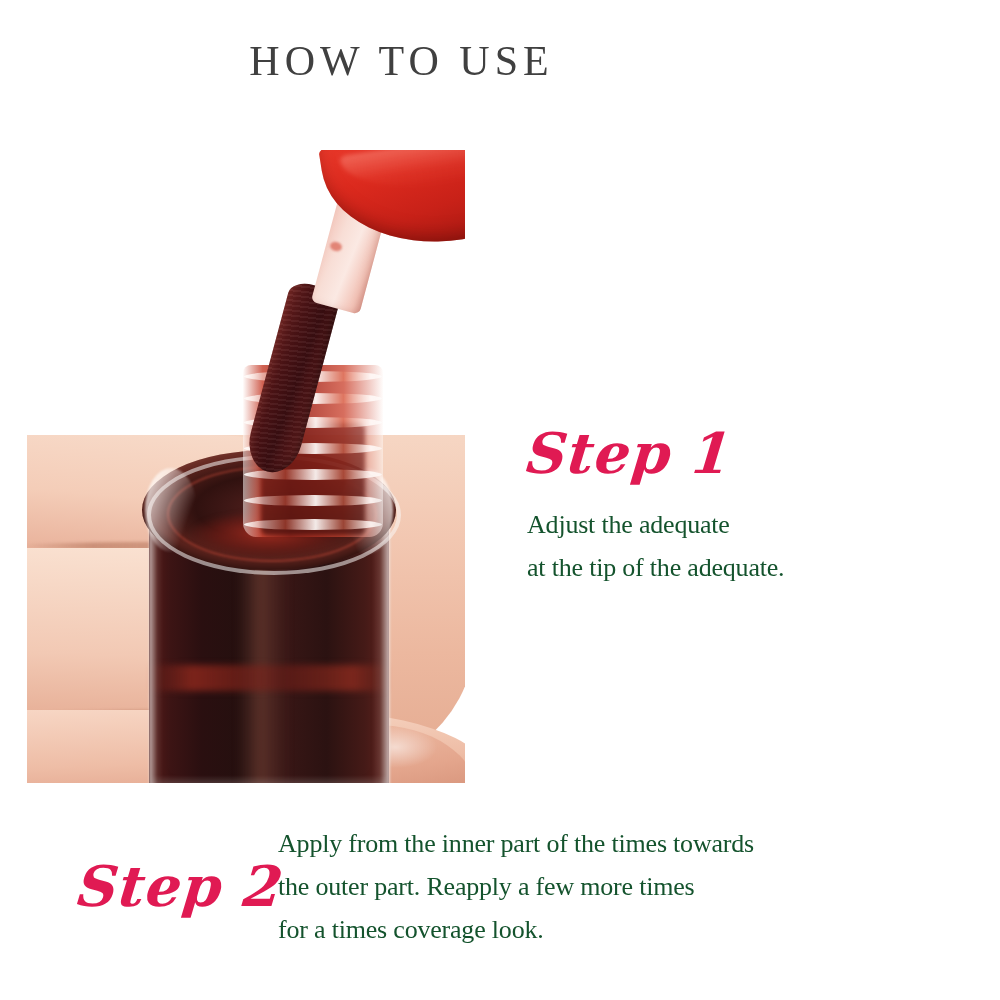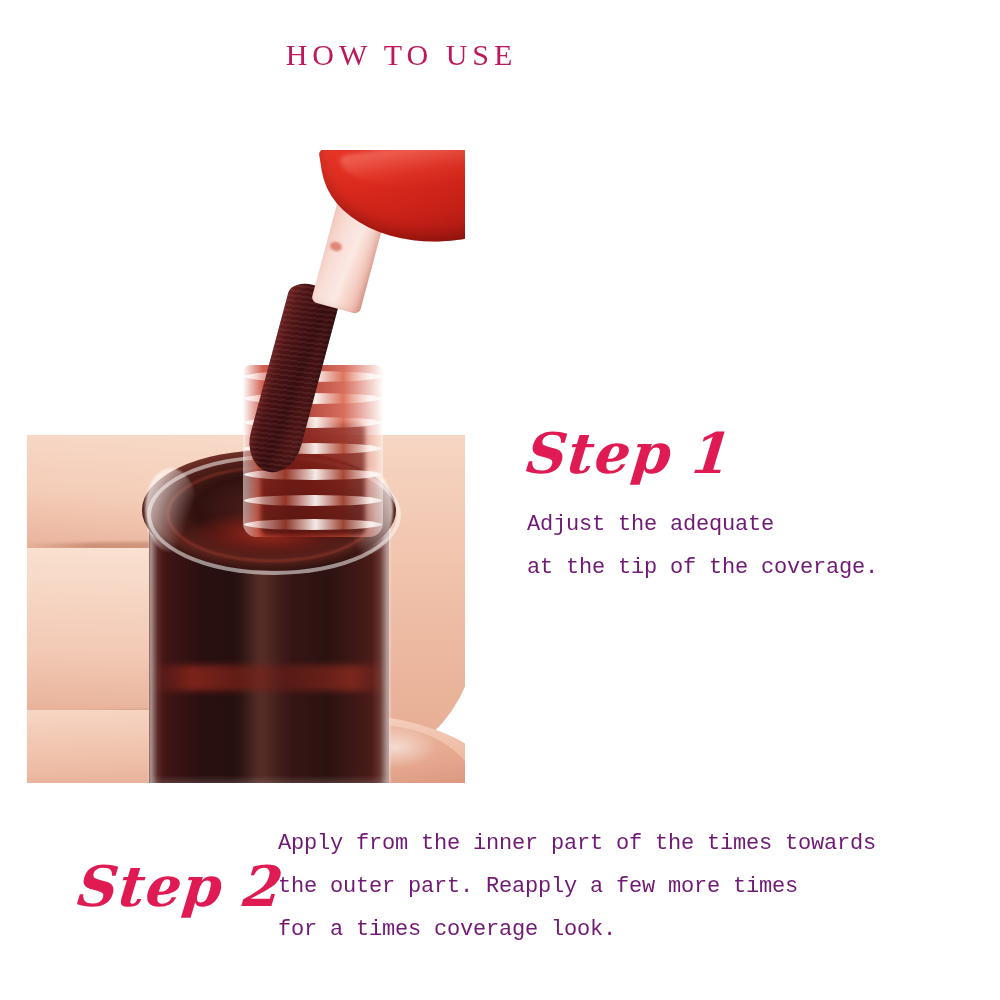--- a/index.html
+++ b/index.html
@@ -15,23 +15,23 @@
     position:absolute;left:0;top:0;width:1000px;height:1000px;
     background:#ffffff;
   }
 
   
   .title{
     position:absolute;
     left:0;top:40px;width:803px;
     text-align:center;
     font-family:"Liberation Serif", "DejaVu Serif", serif;
-    font-size:30px;
+    font-size:42px;
     letter-spacing:5px;
-    color:#be185d;
+    color:#404040;
     font-weight:400;
     line-height:1;
     white-space:nowrap;
   }
 
   
   .photo{
     position:absolute;
     left:27px; top:150px;
     width:438px; height:633px;
@@ -324,24 +324,24 @@
     font-weight:700;
     color:#e01a53;
     font-size:56px;
     line-height:1;
     letter-spacing:1px;
     transform:skewX(-6deg);
     display:inline-block;
     white-space:nowrap;
   }
   .step-body{
-    font-family:Liberation Mono, monospace;
-    font-size:22px;
+    font-family:Liberation Serif, serif;
+    font-size:26px;
     line-height:43px;
-    color:#701a75;
+    color:#14532d;
     letter-spacing:-0.2px;
   }
   .step1 .step-body{
     margin-top:22px;
   }
   .step-body div{white-space:nowrap;}
 
   
   .step2{
     position:absolute;
@@ -411,21 +411,21 @@
       <div class="cap"></div>
       <div class="cap-sheen"></div>
 
     </div>
   </div>
 
   <div class="step1">
     <div class="step-label">Step 1</div>
     <div class="step-body">
       <div>Adjust the adequate</div>
-      <div>at the tip of the coverage.</div>
+      <div>at the tip of the adequate.</div>
     </div>
   </div>
 
   <div class="step2">
     <div class="step-label step2-label">Step 2</div>
     <div class="step-body step2-body">
       <div>Apply from the inner part of the times towards</div>
       <div>the outer part. Reapply a few more times</div>
       <div>for a times coverage look.</div>
     </div>

